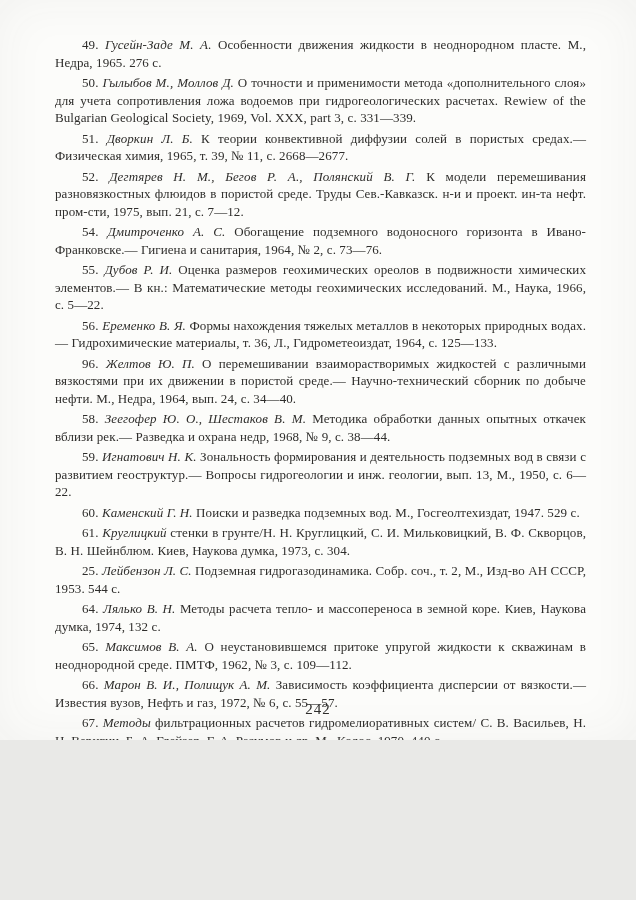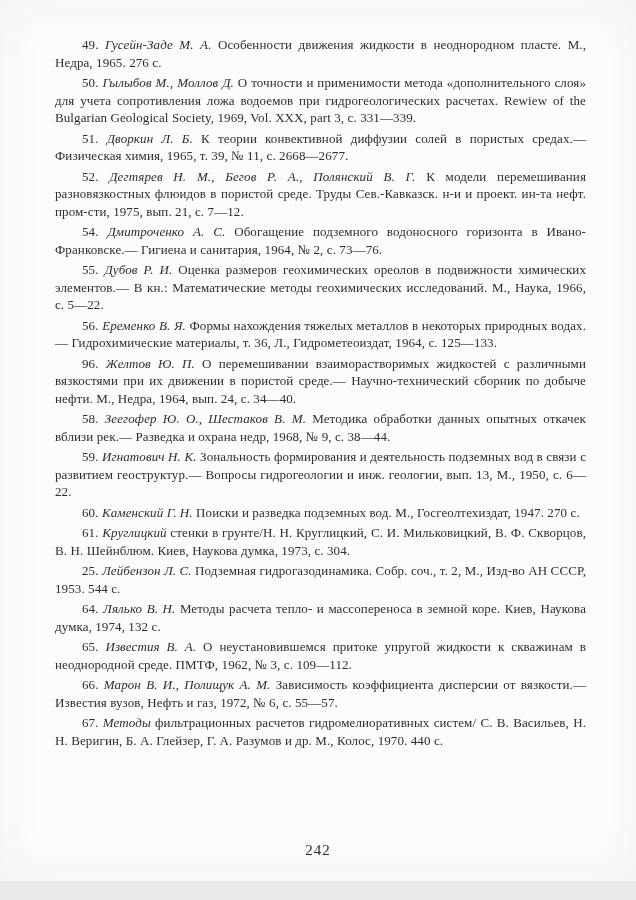--- a/index.html
+++ b/index.html
@@ -3,21 +3,21 @@
 <meta charset="utf-8">
 <style>
   html, body {
     margin: 0;
     padding: 0;
     background: #e9e9e7;
   }
   .page {
     position: relative;
     width: 636px;
-    height: 881px;
+    height: 740px;
     margin: 0 auto;
     background: var(--paper, #fcfcfa);
     box-shadow: inset 0 0 50px rgba(60,60,55,0.05);
     box-sizing: border-box;
     padding: 36px 50px 0 55px;
     overflow: hidden;
     font-family: "Liberation Serif", "DejaVu Serif", serif;
     color: var(--ink, #2e2d2b);
   }
   .biblio {
@@ -56,22 +56,22 @@
       <p class="entry"><span class="num">49. </span><i class="author">Гусейн-Заде М. А.</i><span class="body"> Особенности движения жидкости в неоднородном пласте. М., Недра, 1965. 276 с.</span></p>
       <p class="entry"><span class="num">50. </span><i class="author">Гылыбов М., Моллов Д.</i><span class="body"> О точности и применимости метода «дополнительного слоя» для учета сопротивления ложа водоемов при гидрогеологических расчетах. Rewiew of the Bulgarian Geological Society, 1969, Vol. XXX, part 3, с. 331—339.</span></p>
       <p class="entry"><span class="num">51. </span><i class="author">Дворкин Л. Б.</i><span class="body"> К теории конвективной диффузии солей в пористых средах.—Физическая химия, 1965, т. 39, № 11, с. 2668—2677.</span></p>
       <p class="entry"><span class="num">52. </span><i class="author">Дегтярев Н. М., Бегов Р. А., Полянский В. Г.</i><span class="body"> К модели перемешивания разновязкостных флюидов в пористой среде. Труды Сев.-Кавказск. н-и и проект. ин-та нефт. пром-сти, 1975, вып. 21, с. 7—12.</span></p>
       <p class="entry"><span class="num">54. </span><i class="author">Дмитроченко А. С.</i><span class="body"> Обогащение подземного водоносного горизонта в Ивано-Франковске.— Гигиена и санитария, 1964, № 2, с. 73—76.</span></p>
       <p class="entry"><span class="num">55. </span><i class="author">Дубов Р. И.</i><span class="body"> Оценка размеров геохимических ореолов в подвижности химических элементов.— В кн.: Математические методы геохимических исследований. М., Наука, 1966, с. 5—22.</span></p>
       <p class="entry"><span class="num">56. </span><i class="author">Еременко В. Я.</i><span class="body"> Формы нахождения тяжелых металлов в некоторых природных водах.— Гидрохимические материалы, т. 36, Л., Гидрометеоиздат, 1964, с. 125—133.</span></p>
       <p class="entry"><span class="num">96. </span><i class="author">Желтов Ю. П.</i><span class="body"> О перемешивании взаиморастворимых жидкостей с различными вязкостями при их движении в пористой среде.— Научно-технический сборник по добыче нефти. М., Недра, 1964, вып. 24, с. 34—40.</span></p>
       <p class="entry"><span class="num">58. </span><i class="author">Зеегофер Ю. О., Шестаков В. М.</i><span class="body"> Методика обработки данных опытных откачек вблизи рек.— Разведка и охрана недр, 1968, № 9, с. 38—44.</span></p>
       <p class="entry"><span class="num">59. </span><i class="author">Игнатович Н. К.</i><span class="body"> Зональность формирования и деятельность подземных вод в связи с развитием геоструктур.— Вопросы гидрогеологии и инж. геологии, вып. 13, М., 1950, с. 6—22.</span></p>
-      <p class="entry"><span class="num">60. </span><i class="author">Каменский Г. Н.</i><span class="body"> Поиски и разведка подземных вод. М., Госгеолтехиздат, 1947. 270 с.</span></p>
+      <p class="entry"><span class="num">60. </span><i class="author">Каменский Г. Н.</i><span class="body"> Поиски и разведка подземных вод. М., Госгеолтехиздат, 1947. 529 с.</span></p>
       <p class="entry"><span class="num">61. </span><i class="author">Круглицкий</i><span class="body"> стенки в грунте/Н. Н. Круглицкий, С. И. Мильковицкий, В. Ф. Скворцов, В. Н. Шейнблюм. Киев, Наукова думка, 1973, с. 304.</span></p>
       <p class="entry"><span class="num">25. </span><i class="author">Лейбензон Л. С.</i><span class="body"> Подземная гидрогазодинамика. Собр. соч., т. 2, М., Изд-во АН СССР, 1953. 544 с.</span></p>
       <p class="entry"><span class="num">64. </span><i class="author">Лялько В. Н.</i><span class="body"> Методы расчета тепло- и массопереноса в земной коре. Киев, Наукова думка, 1974, 132 с.</span></p>
-      <p class="entry"><span class="num">65. </span><i class="author">Известия В. А.</i><span class="body"> О неустановившемся притоке упругой жидкости к скважинам в неоднородной среде. ПМТФ, 1962, № 3, с. 109—112.</span></p>
+      <p class="entry"><span class="num">65. </span><i class="author">Максимов В. А.</i><span class="body"> О неустановившемся притоке упругой жидкости к скважинам в неоднородной среде. ПМТФ, 1962, № 3, с. 109—112.</span></p>
       <p class="entry"><span class="num">66. </span><i class="author">Марон В. И., Полищук А. М.</i><span class="body"> Зависимость коэффициента дисперсии от вязкости.— Известия вузов, Нефть и газ, 1972, № 6, с. 55—57.</span></p>
       <p class="entry"><span class="num">67. </span><i class="author">Методы</i><span class="body"> фильтрационных расчетов гидромелиоративных систем/ С. В. Васильев, Н. Н. Веригин, Б. А. Глейзер, Г. А. Разумов и др. М., Колос, 1970. 440 с.</span></p>
     </div>
   <div class="page-num">242</div>
 </div>
 
 </body></html>

